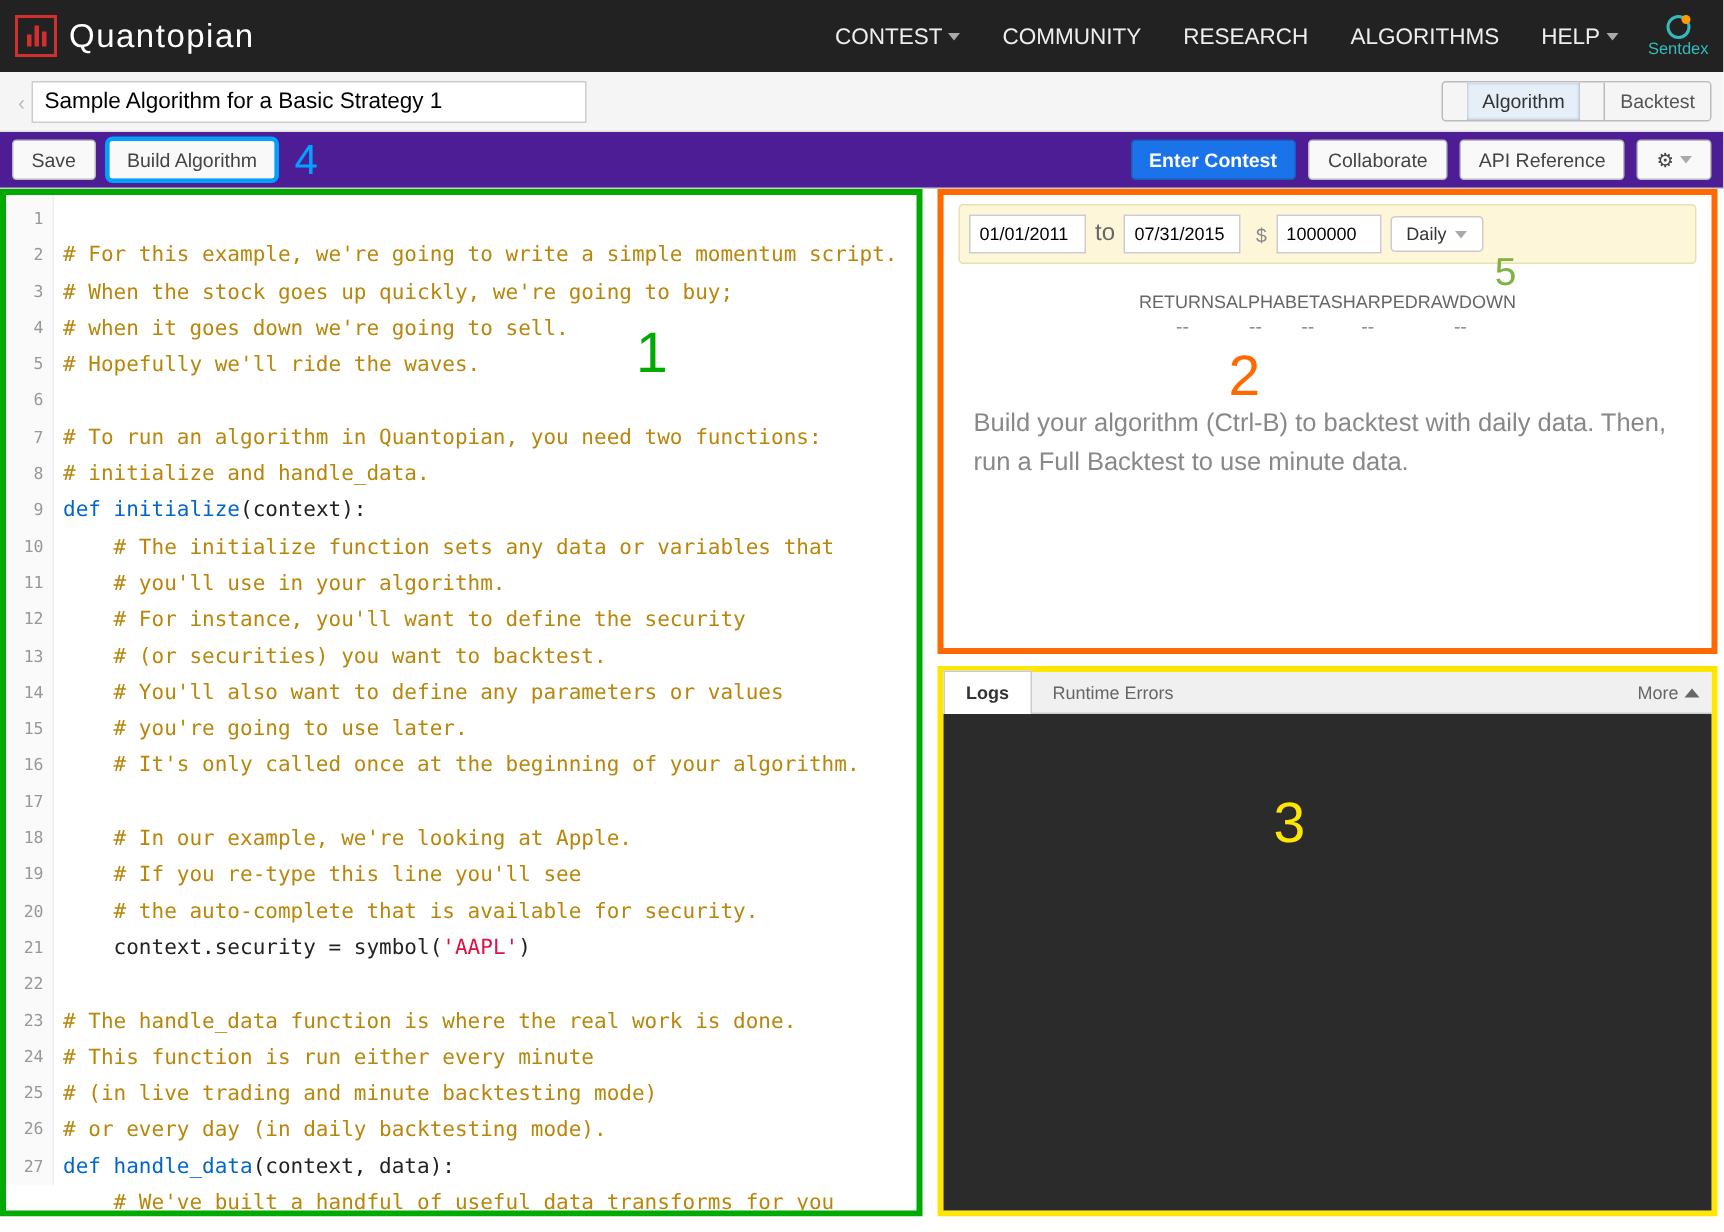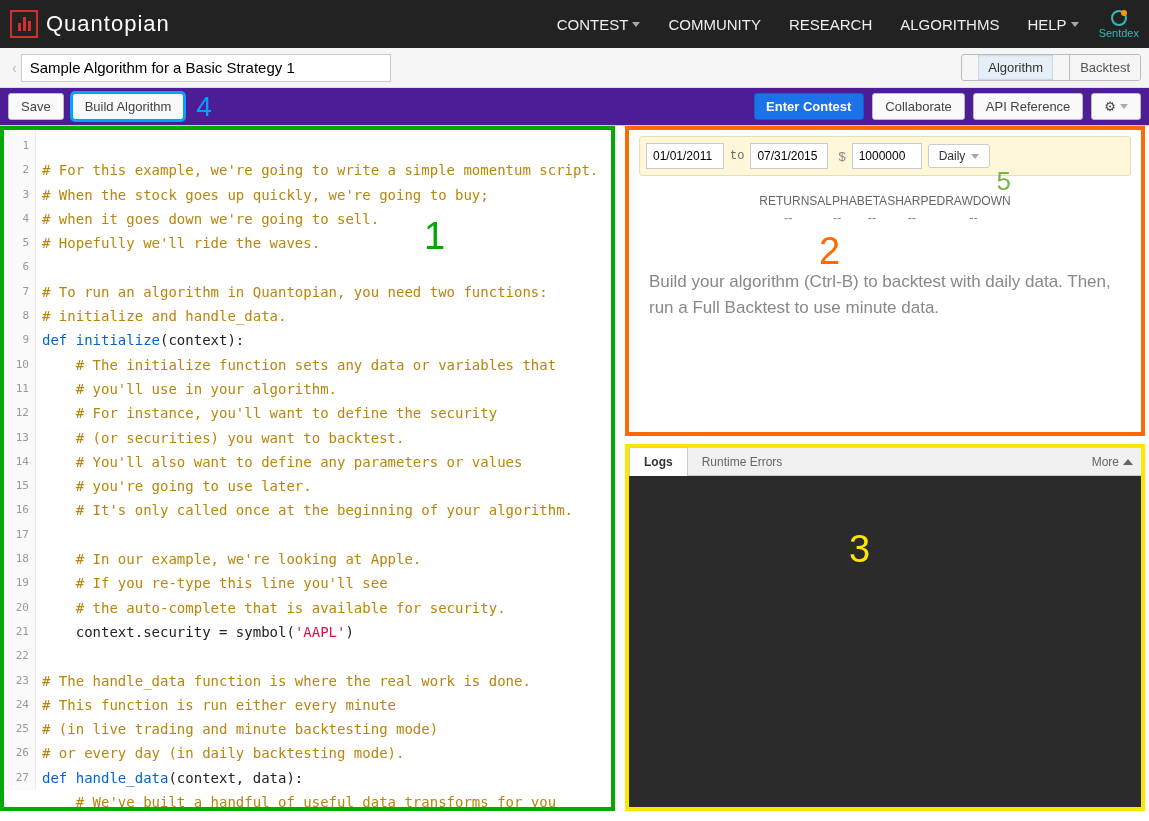--- a/index.html
+++ b/index.html
@@ -41,21 +41,21 @@
 .code { margin-left:32px; padding:4px 6px; font-family:Menlo,Consolas,monospace; font-size:14px; line-height:24.3px; white-space:pre-wrap; color:#222;}
 .c-com { color:#b8860b; }
 .c-kw  { color:#0066cc; }
 .c-def { color:#0066cc; }
 .c-str { color:#d14; }
 
 .backtest-panel { border:4px solid #ff6a00; height:310px; background:#fff; position:relative; padding:6px 10px 0 10px;}
 .bt-controls { display:flex; align-items:center; gap:6px; background:#fdf6d9; padding:6px; border:1px solid #e8e0b0; border-radius:3px;}
 .bt-input { height:26px; border:1px solid #ccc; padding:0 6px; font-size:12px; background:#fff;}
 .bt-input.date{width:78px;}
-.bt-to{font-size:12px;color:#666;font-family:Liberation Mono, monospace;}
+.bt-to{font-size:16px;color:#666;}
 .dollar{color:#888;font-size:13px;padding-left:4px;}
 .freq-btn{border:1px solid #ccc;background:#fff;padding:4px 10px;border-radius:3px;display:flex;align-items:center;gap:6px;font-size:12px;cursor:pointer;}
 .run-bt{background:#1a73e8;color:#fff;border:3px solid #7cb342;padding:4px 10px;border-radius:3px;font-size:13px;display:flex;align-items:center;gap:6px;cursor:pointer;}
 .metrics{display:flex;justify-content:center;padding:18px 20px 8px 20px;}
 .metric{text-align:center;color:#666;font-size:12px;}
 .metric .val{color:#888;font-size:13px;margin-top:2px;}
 .bt-msg{color:#888;font-size:17px;line-height:1.5;padding:36px 10px 0 10px;}
 
 .console-panel { border:4px solid #ffe600; flex:1; margin-top:8px; display:flex; flex-direction:column; background:#fff;}
 .console-tabs{display:flex;align-items:center;background:#f0f0f0;border-bottom:1px solid #ccc;height:28px;font-size:12px;}

